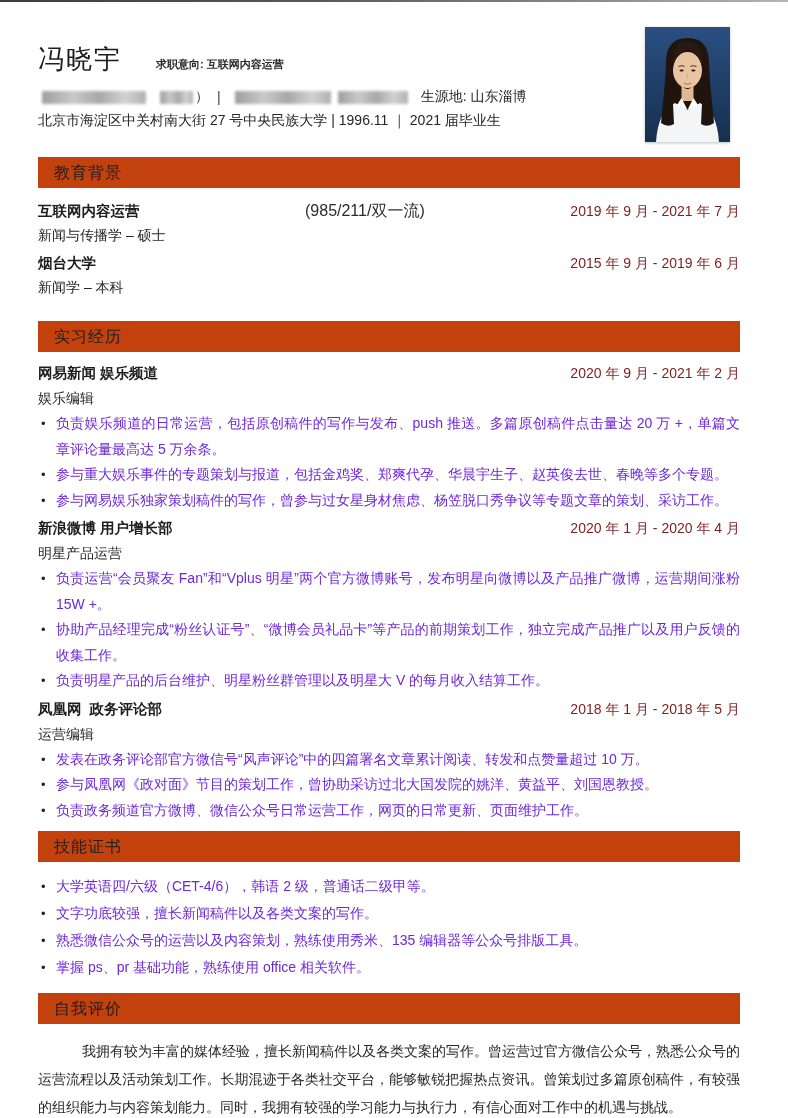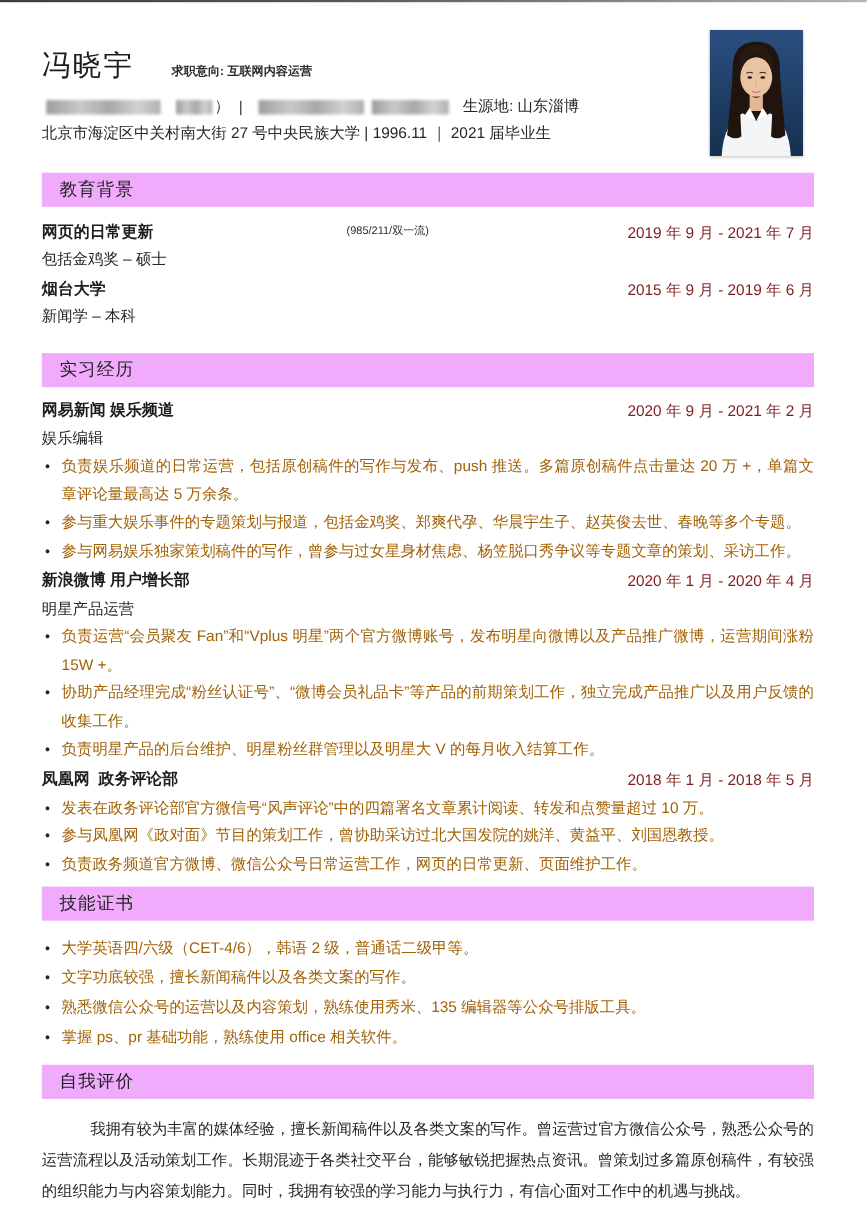--- a/index.html
+++ b/index.html
@@ -40,48 +40,48 @@
     position: absolute; top: 27px; right: 58px;
     width: 85px; height: 115px;
     box-shadow: 0 1px 3px rgba(0,0,0,0.25);
     overflow: hidden;
   }
   .photo svg { display: block; }
 
   
   .bar {
     height: 31px; line-height: 31px;
-    background: #f0abfc;
+    background: #c2410c;
     padding-left: 16px;
     font-size: 16px; color: #1f1f1f; font-weight: 500;
     letter-spacing: 1px;
   }
   .bar.edu { margin-top: 24px; }
   .bar.exp { margin-top: 15px; }
   .bar.skl { margin-top: 8px; }
   .bar.slf { margin-top: 12px; }
 
   
   .edu-body { margin-top: 12px; padding-bottom: 2px; }
   .edu-row { position: relative; display: flex; justify-content: space-between; line-height: 22px; }
   .school { font-weight: 700; font-size: 14.5px; color: #1d1d1d; white-space: pre-wrap; }
-  .edu-tag { position: absolute; left: 277px; top: 0; font-size: 10px; color: #2c2c2c; }
+  .edu-tag { position: absolute; left: 267px; top: 0; font-size: 16px; color: #2c2c2c; }
   .date { font-size: 14px; color: #7f1d1d; }
   .major { line-height: 22px; font-size: 14px; margin: 2px 0 6px 0; }
 
   
   .exp-body { margin-top: 9px; }
   .job + .job { margin-top: 3px; }
   .job-row { display: flex; justify-content: space-between; line-height: 25px; }
   .company { font-weight: 700; font-size: 14.5px; color: #1d1d1d; white-space: pre-wrap; }
   .role { font-size: 14px; line-height: 25px; }
   ul.bullets { list-style: none; margin: 0; }
   ul.bullets li {
     position: relative; padding-left: 18px;
-    font-size: 14px; line-height: 25.5px; color: #a16207;
+    font-size: 14px; line-height: 25.5px; color: #6d28d9;
     text-align: justify;
   }
   ul.bullets li::before {
     content: "•"; position: absolute; left: 3px; top: 0;
     font-size: 13px; color: #262626;
   }
 
   
   .skills-body { margin-top: 11px; }
   .skills-body ul.bullets li { line-height: 27px; }
@@ -160,25 +160,25 @@
   </header>
 
   <section>
     <div class="bar edu">
       <span>教育背景</span>
     </div>
     <div class="edu-body">
 
       <div>
         <div class="edu-row">
-          <span class="school">网页的日常更新</span>
+          <span class="school">互联网内容运营</span>
           <span class="edu-tag">(985/211/双一流)</span>
           <span class="date">2019 年 9 月 - 2021 年 7 月</span>
         </div>
-        <div class="major">包括金鸡奖 – 硕士</div>
+        <div class="major">新闻与传播学 – 硕士</div>
       </div>
 
       <div>
         <div class="edu-row">
           <span class="school">烟台大学</span>
           <span class="date">2015 年 9 月 - 2019 年 6 月</span>
         </div>
         <div class="major">新闻学 – 本科</div>
       </div>
 
@@ -215,20 +215,21 @@
           <li>协助产品经理完成“粉丝认证号”、“微博会员礼品卡”等产品的前期策划工作，独立完成产品推广以及用户反馈的收集工作。</li>
           <li>负责明星产品的后台维护、明星粉丝群管理以及明星大 V 的每月收入结算工作。</li>
         </ul>
       </div>
 
       <div class="job">
         <div class="job-row">
           <span class="company">凤凰网  政务评论部</span>
           <span class="date">2018 年 1 月 - 2018 年 5 月</span>
         </div>
+        <div class="role">运营编辑</div>
         <ul class="bullets">
           <li>发表在政务评论部官方微信号“风声评论”中的四篇署名文章累计阅读、转发和点赞量超过 10 万。</li>
           <li>参与凤凰网《政对面》节目的策划工作，曾协助采访过北大国发院的姚洋、黄益平、刘国恩教授。</li>
           <li>负责政务频道官方微博、微信公众号日常运营工作，网页的日常更新、页面维护工作。</li>
         </ul>
       </div>
 
     </div>
   </section>
 

